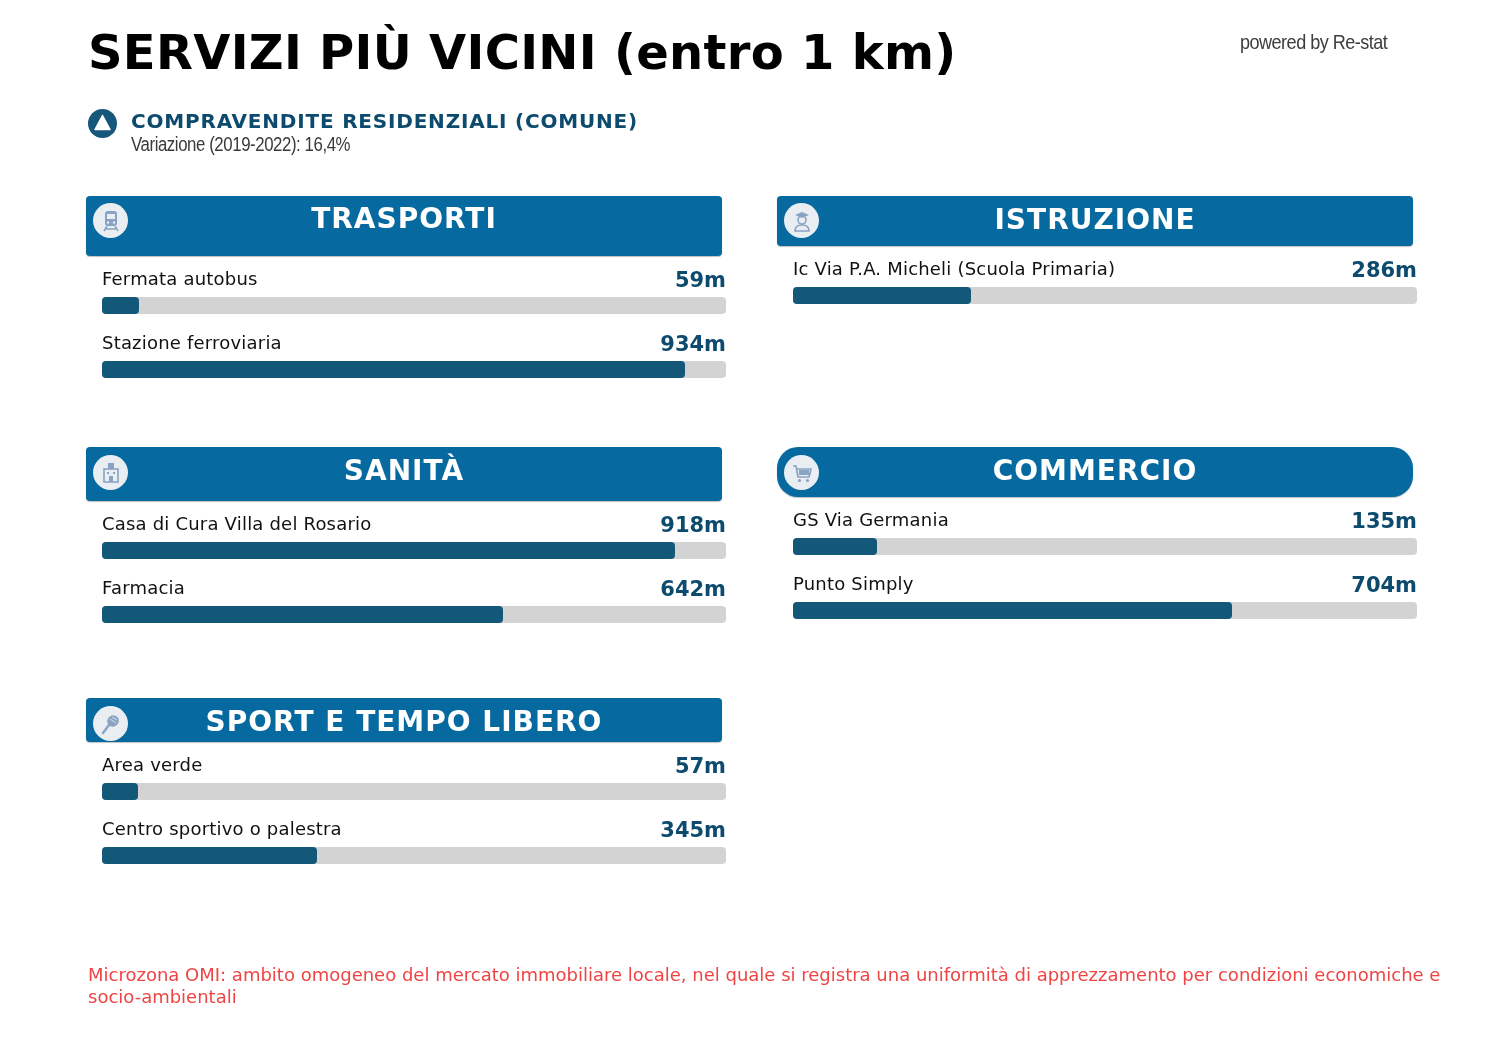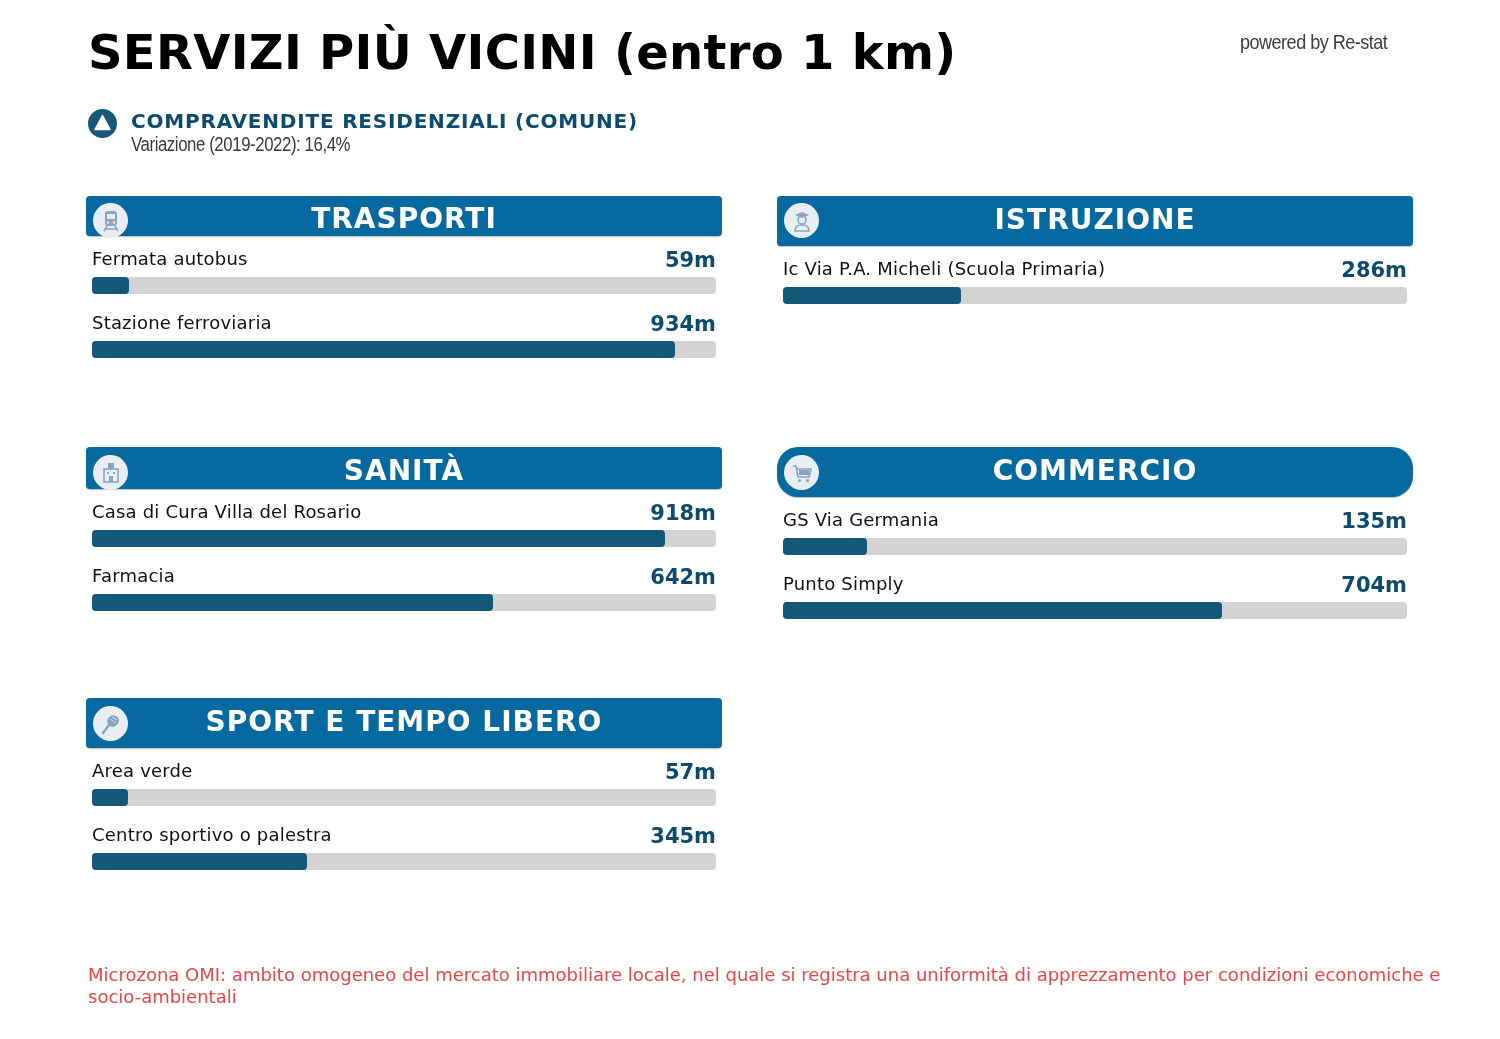--- a/index.html
+++ b/index.html
@@ -5,24 +5,24 @@
   html, body { margin: 0; padding: 0; background: #ffffff; }
   body { width: 1500px; height: 1039px; position: relative; overflow: hidden; font-family: "DejaVu Sans", sans-serif; color: #000; }
   .title { position: absolute; left: 88px; top: 28px; font-size: 48px; font-weight: bold; letter-spacing: 0.3px; margin: 0; line-height: 48px; }
   .powered { position: absolute; left: 1240px; top: 30px; font-family: "Liberation Sans", sans-serif; font-size: 21px; color: #3d3d3d; letter-spacing: -0.6px; transform: scaleX(0.86); transform-origin: left top; }
   .stat-icon { position: absolute; left: 88px; top: 109px; width: 29px; height: 29px; border-radius: 50%; background: #17577a; }
   .stat-icon svg { display: block; }
   .stat-title { position: absolute; left: 131px; top: 109px; font-size: 20px; font-weight: bold; color: #0c4a6e; letter-spacing: 0.8px; }
   .stat-sub { position: absolute; left: 131px; top: 133px; font-family: "Liberation Sans", sans-serif; font-size: 20px; color: #3a3a3a; letter-spacing: -0.5px; transform: scaleX(0.84); transform-origin: left top; }
 
   .card { position: absolute; width: 636px; }
-  .card-header { height: 40px; background: #06699f; border-radius: 4px; position: relative; box-shadow: 0 1px 1px rgba(0,0,0,0.25); }
+  .card-header { height: 60px; background: #06699f; border-radius: 4px; position: relative; box-shadow: 0 1px 1px rgba(0,0,0,0.25); }
   .card-icon { position: absolute; left: 7px; top: 7px; width: 35px; height: 35px; border-radius: 50%; background: #e9eef3; display: flex; align-items: center; justify-content: center; }
   .card-title { position: absolute; left: 0; right: 0; top: 0; line-height: 46px; text-align: center; color: #ffffff; font-size: 28px; font-weight: bold; letter-spacing: 1px; }
-  .row { position: relative; margin-left: 6px; width: 624px; height: 64px; }
+  .row { position: relative; margin-left: 16px; width: 624px; height: 64px; }
   .row-label { position: absolute; left: 0; top: 12px; font-size: 18px; color: #111; letter-spacing: 0.2px; }
   .row-value { position: absolute; right: 0; top: 12px; font-size: 21px; font-weight: bold; color: #0c4a6e; }
   .track { position: absolute; left: 0; top: 41px; width: 624px; height: 17px; background: #d3d3d3; border-radius: 4px; }
   .fill { position: absolute; left: 0; top: 0; height: 17px; background: #135879; border-radius: 4px; }
 
   .footnote { position: absolute; left: 88px; top: 964px; width: 1370px; font-size: 18px; color: #ef4444; line-height: 22px; }
 </style>
 </head>
 <body>
 
@@ -80,21 +80,21 @@
   <div class="row">
     <span class="row-label">Ic Via P.A. Micheli (Scuola Primaria)</span>
     <span class="row-value">286m</span>
     <div class="track">
         <div class="fill" style="width: 28.6%;"></div>
       </div>
   </div>
 </section>
 
 <section class="card" style="left:86px; top:447px;">
-  <div class="card-header" style="height:42px;">
+  <div class="card-header" style="height:54px;">
     <div class="card-icon" style="top:8px;">
       <svg width="22" height="24" viewBox="0 0 22 24">
           <rect x="8" y="2" width="6" height="6" fill="#8aa3c2"></rect>
           <rect x="4" y="8" width="14" height="13" fill="none" stroke="#8aa3c2" stroke-width="1.6"></rect>
           <rect x="7" y="11" width="2" height="2" fill="#8aa3c2"></rect>
           <rect x="13" y="11" width="2" height="2" fill="#8aa3c2"></rect>
           <rect x="9" y="15" width="4" height="6" fill="#8aa3c2"></rect>
         </svg>
     </div>
     <div class="card-title" style="line-height:47px;">SANITÀ</div>
@@ -137,21 +137,21 @@
   <div class="row">
     <span class="row-label">Punto Simply</span>
     <span class="row-value">704m</span>
     <div class="track">
         <div class="fill" style="width: 70.4%;"></div>
       </div>
   </div>
 </section>
 
 <section class="card" style="left:86px; top:698px;">
-  <div class="card-header" style="height:50px;">
+  <div class="card-header" style="height:44px;">
     <div class="card-icon" style="top:8px;">
       <svg width="22" height="24" viewBox="0 0 22 24">
           <ellipse cx="13" cy="9" rx="6" ry="5.5" transform="rotate(-35 13 9)" fill="#8aa3c2"></ellipse>
           <path d="M9 13 L3 21" stroke="#8aa3c2" stroke-width="2.4" stroke-linecap="round"></path>
           <path d="M10 7 L16 11 M12 5 L17 8" stroke="#e9eef3" stroke-width="0.8"></path>
         </svg>
     </div>
     <div class="card-title" style="line-height:47px;">SPORT E TEMPO LIBERO</div>
   </div>
   <div class="row">

